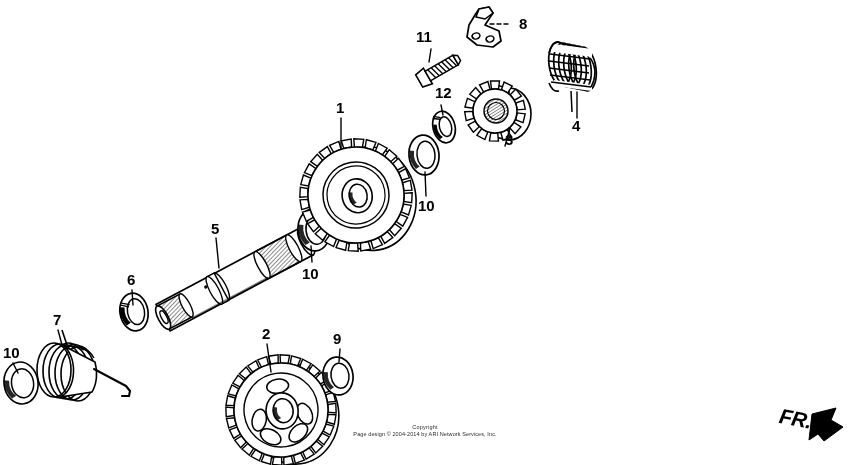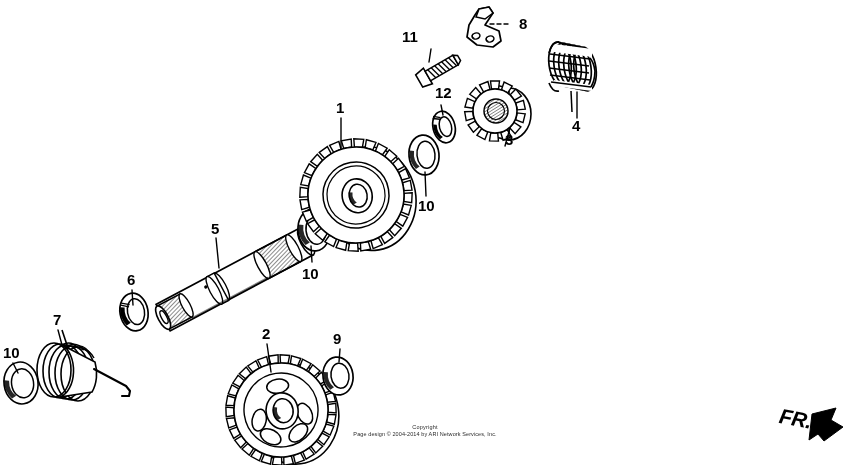--- a/index.html
+++ b/index.html
@@ -514,21 +514,21 @@
   <div class="callout-label" style="left:505px;top:132px;">3</div>
   <div class="callout-label" style="left:572px;top:118px;">4</div>
   <div class="callout-label" style="left:211px;top:221px;">5</div>
   <div class="callout-label" style="left:127px;top:272px;">6</div>
   <div class="callout-label" style="left:53px;top:312px;">7</div>
   <div class="callout-label" style="left:519px;top:16px;">8</div>
   <div class="callout-label" style="left:333px;top:331px;">9</div>
   <div class="callout-label" style="left:3px;top:345px;">10</div>
   <div class="callout-label" style="left:302px;top:266px;">10</div>
   <div class="callout-label" style="left:418px;top:198px;">10</div>
-  <div class="callout-label" style="left:402px;top:29px;">11</div>
+  <div class="callout-label" style="left:416px;top:29px;">11</div>
   <div class="callout-label" style="left:435px;top:85px;text-align:right;">12</div>
 
   <div class="copyright-block" style="left:325px;top:424px;width:200px;">
     <div class="copyright-title">Copyright</div>
     <div class="copyright-line">Page design © 2004-2014 by ARI Network Services, Inc.</div>
   </div>
 
   <div class="fr-mark" style="left:782px;top:404px;">FR.</div>
 
 </div>

